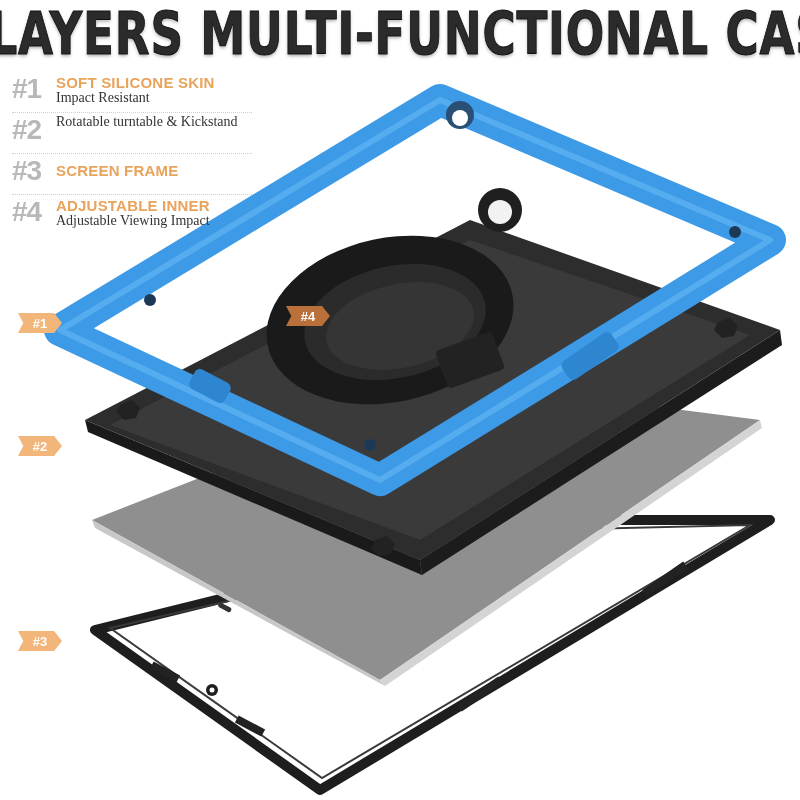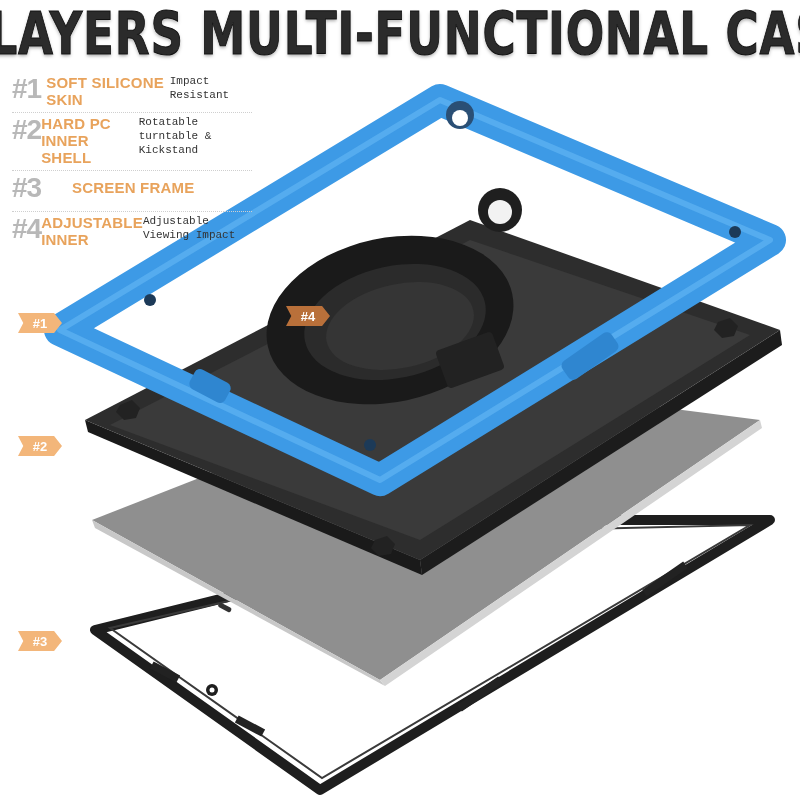--- a/index.html
+++ b/index.html
@@ -26,31 +26,31 @@
       padding: 2px 0 4px 0;
       border-bottom: 1px dotted #cfcfcf;
       min-height: 34px;
     }
     .feature:last-child { border-bottom: none; }
     .feature-num {
       font-family: "Liberation Sans", sans-serif;
       font-weight: bold; font-size: 28px; color: #b8b8b8;
       width: 44px; line-height: 30px; letter-spacing: -1px;
     }
-    .feature-text { display: flex; flex-direction: row; }
+    .feature-text { display: flex; flex-direction: column; }
     .feature-title {
       font-family: "Liberation Sans", sans-serif;
       font-weight: bold; font-size: 15px; color: #e8a35c; line-height: 17px;
       letter-spacing: 0.2px;
     }
     .feature-sub {
-      font-family: Liberation Mono, monospace;
-      font-size: 11px; color: #333333; line-height: 14px;
+      font-family: Liberation Serif, serif;
+      font-size: 14px; color: #333333; line-height: 14px;
     }
-    .feature.single .feature-title { line-height: 30px; margin-left: 16px; }
+    .feature.single .feature-title { line-height: 30px; }
 
     .tag {
       position: absolute; height: 20px; width: 44px;
       background: #f3b67a;
       color: #ffffff; font-weight: bold; font-size: 13px;
       display: flex; align-items: center; justify-content: center;
       clip-path: polygon(0 0, 82% 0, 100% 50%, 82% 100%, 0 100%, 12% 50%);
       font-family: "Liberation Sans", sans-serif;
     }
     .tag.dark { background: #b9703a; }
@@ -122,21 +122,20 @@
   <div class="feature">
     <div class="feature-num">#1</div>
     <div class="feature-text">
       <div class="feature-title">SOFT SILICONE SKIN</div>
       <div class="feature-sub">Impact Resistant</div>
     </div>
   </div>
   <div class="feature">
     <div class="feature-num">#2</div>
     <div class="feature-text">
-      <div class="feature-title">HARD PC INNER SHELL</div>
       <div class="feature-sub">Rotatable turntable &amp; Kickstand</div>
     </div>
   </div>
   <div class="feature single">
     <div class="feature-num">#3</div>
     <div class="feature-text">
       <div class="feature-title">SCREEN FRAME</div>
     </div>
   </div>
   <div class="feature">

